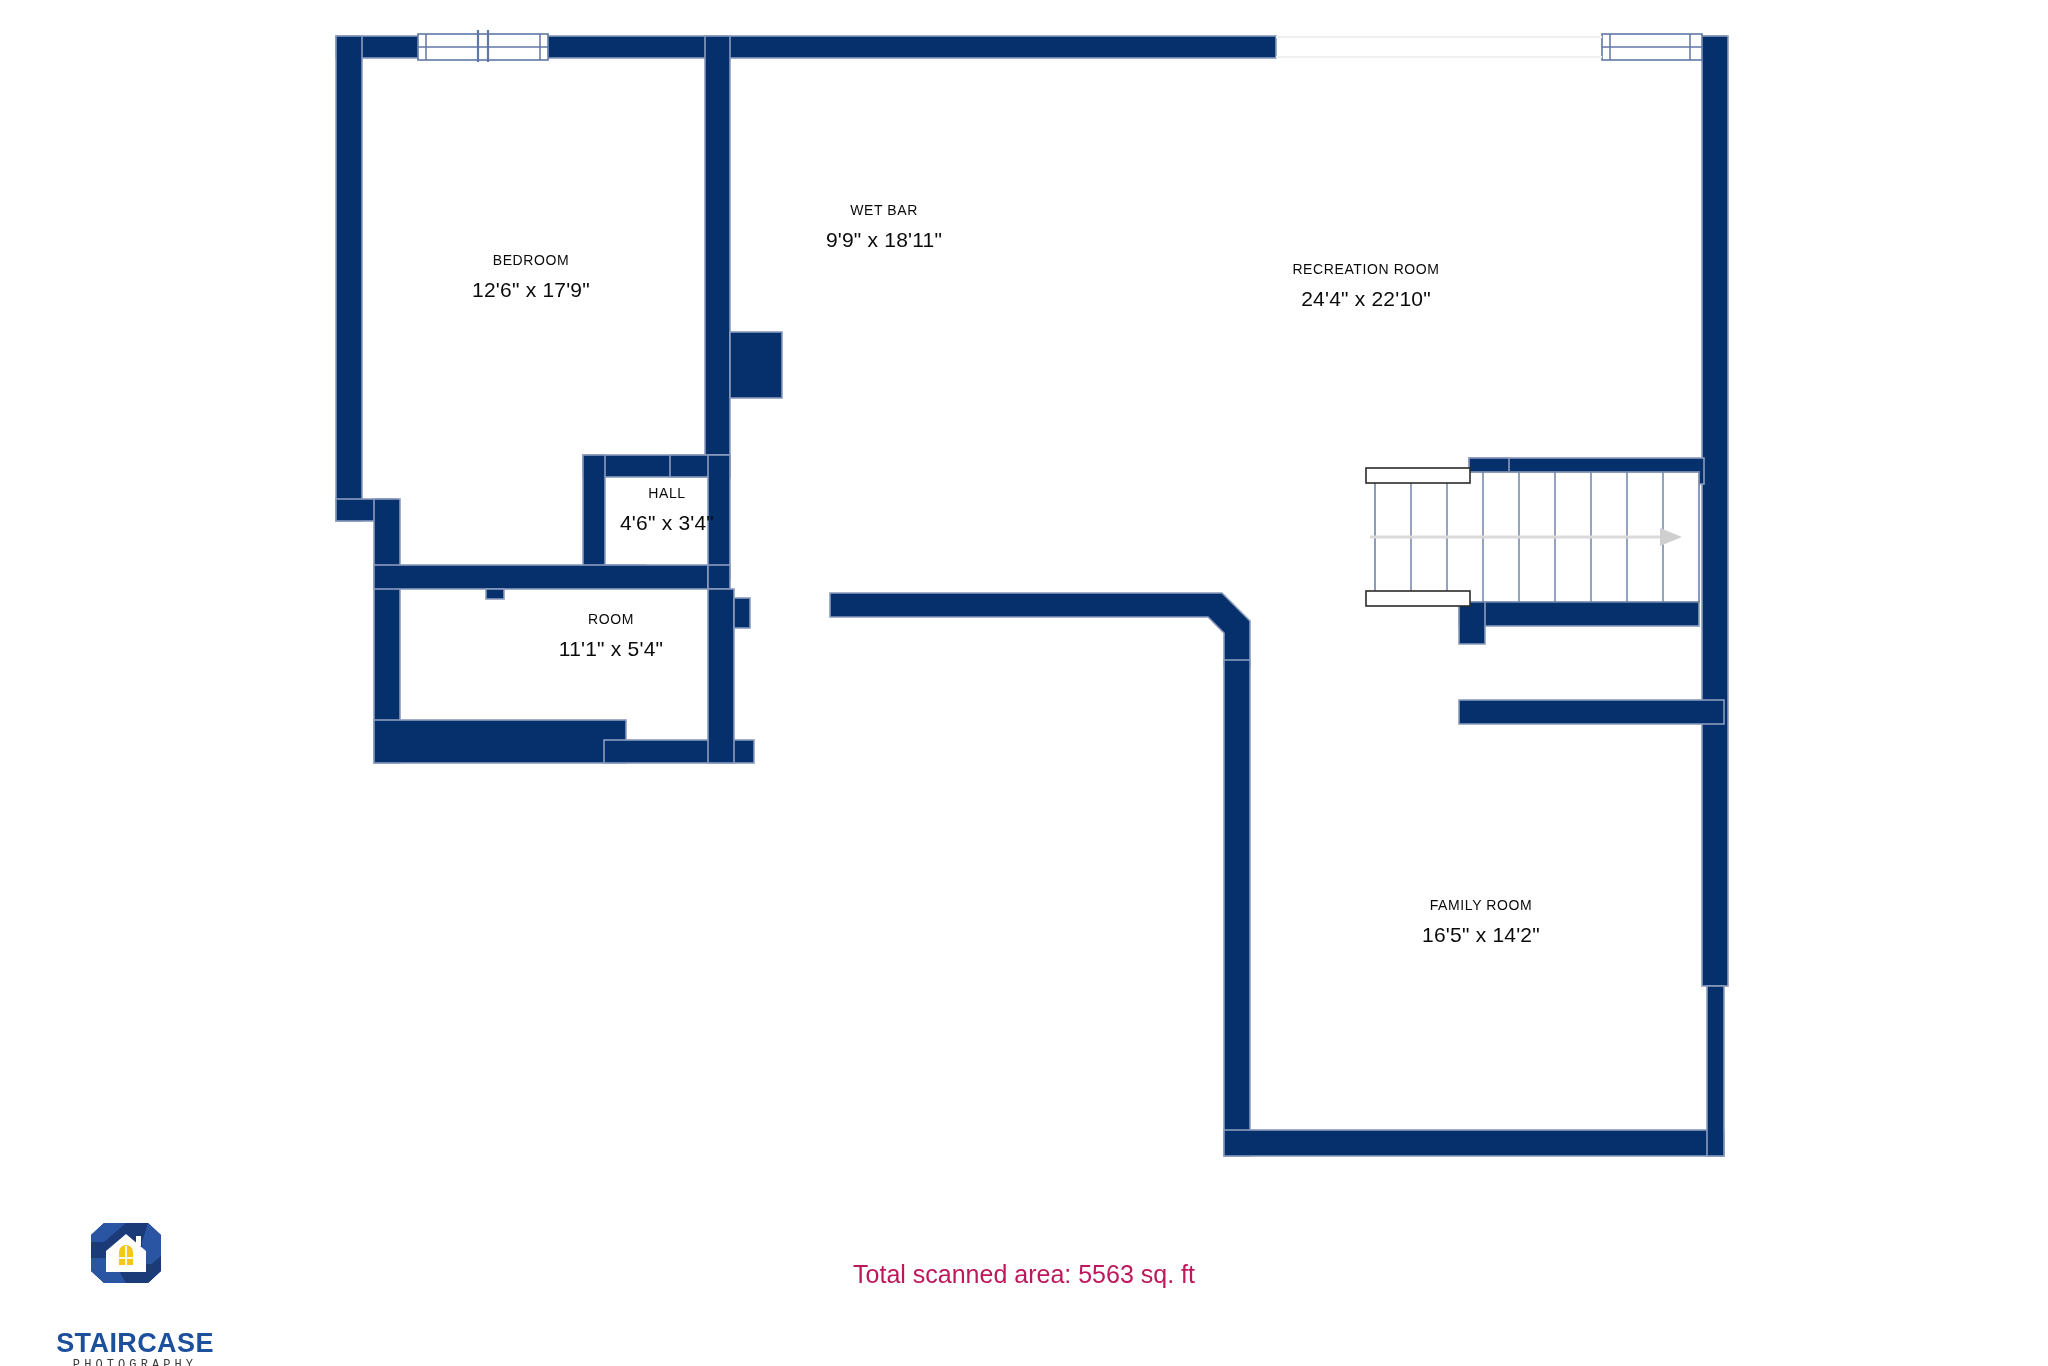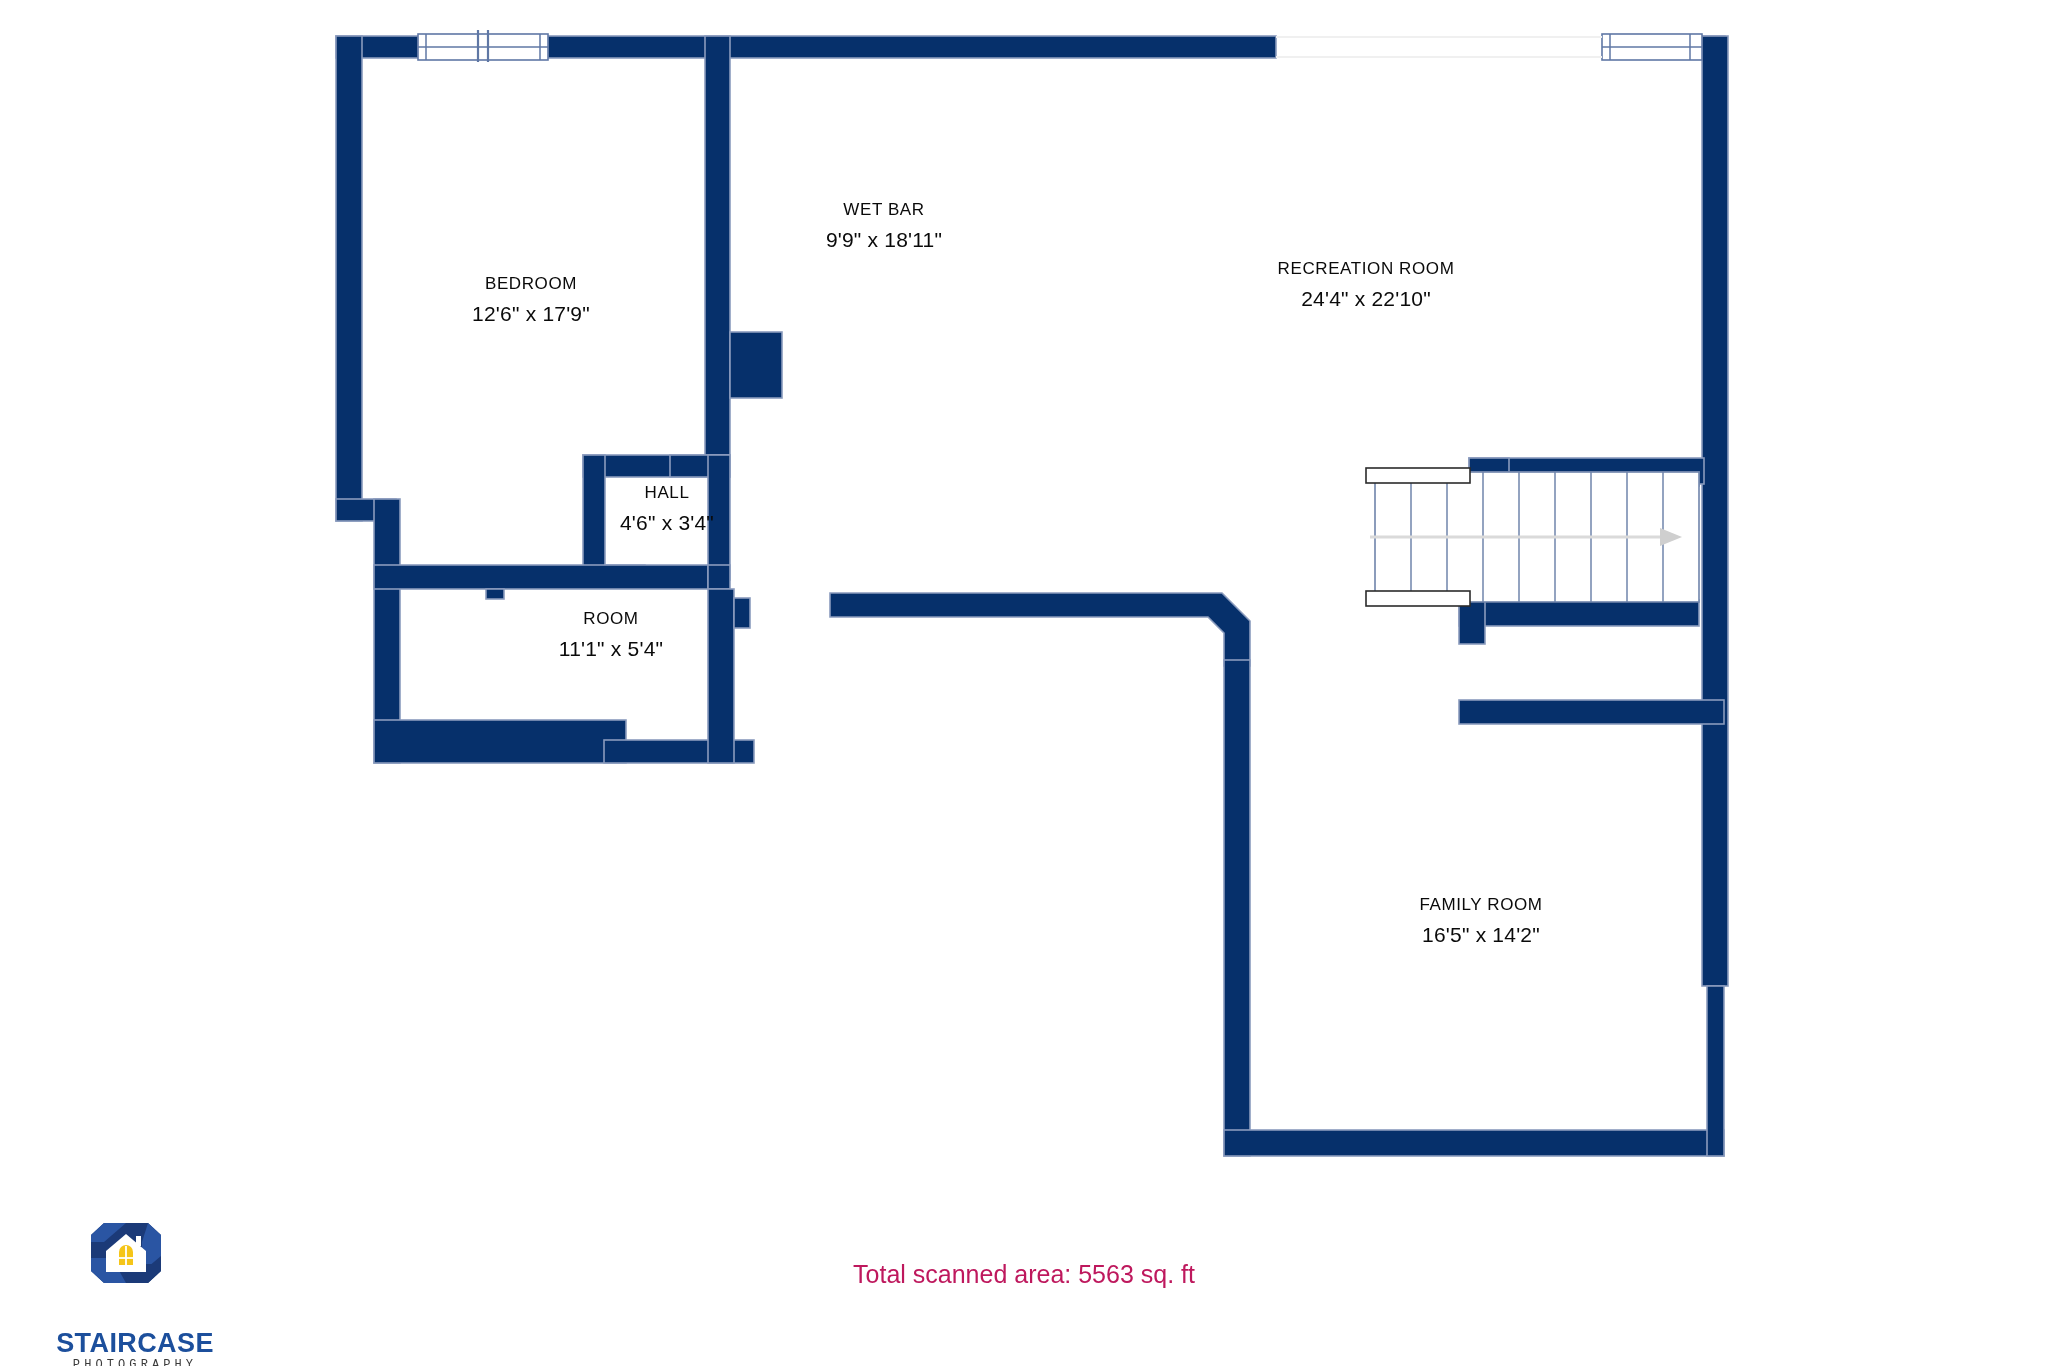--- a/index.html
+++ b/index.html
@@ -31,21 +31,21 @@
     position: absolute;
     text-align: center;
     color: #0a0a0a;
     font-family: "Liberation Sans", sans-serif;
     white-space: nowrap;
     transform: translateX(-50%);
     pointer-events: none;
   }
   .room-label .rl-name {
     display: block;
-    font-size: 17px;
+    font-size: 14px;
     letter-spacing: 0.6px;
     line-height: 30px;
   }
   .room-label .rl-dims {
     display: block;
     font-size: 21px;
     letter-spacing: 0.2px;
     line-height: 30px;
   }
   
@@ -212,21 +212,21 @@
 
       <rect x="1366" y="468" width="104" height="15" fill="#ffffff" stroke="#2b2b2b" stroke-width="1.6"></rect>
       <rect x="1366" y="591" width="104" height="15" fill="#ffffff" stroke="#2b2b2b" stroke-width="1.6"></rect>
 
       <line x1="1370" y1="537" x2="1664" y2="537" stroke="#dadada" stroke-width="3"></line>
       <polygon points="1660,528 1682,537 1660,546" fill="#cfcfcf"></polygon>
     </g>
 
   </svg>
 
-  <div class="room-label" style="left:531px; top:269px;text-align:center;">
+  <div class="room-label" style="left:531px; top:245px;text-align:center;">
     <span class="rl-name">BEDROOM</span>
     <span class="rl-dims">12'6" x 17'9"</span>
   </div>
 
   <div class="room-label" style="left:884px; top:195px;">
     <span class="rl-name">WET BAR</span>
     <span class="rl-dims">9'9" x 18'11"</span>
   </div>
 
   <div class="room-label" style="left:1350px; top:254px;margin-left:16px;">

